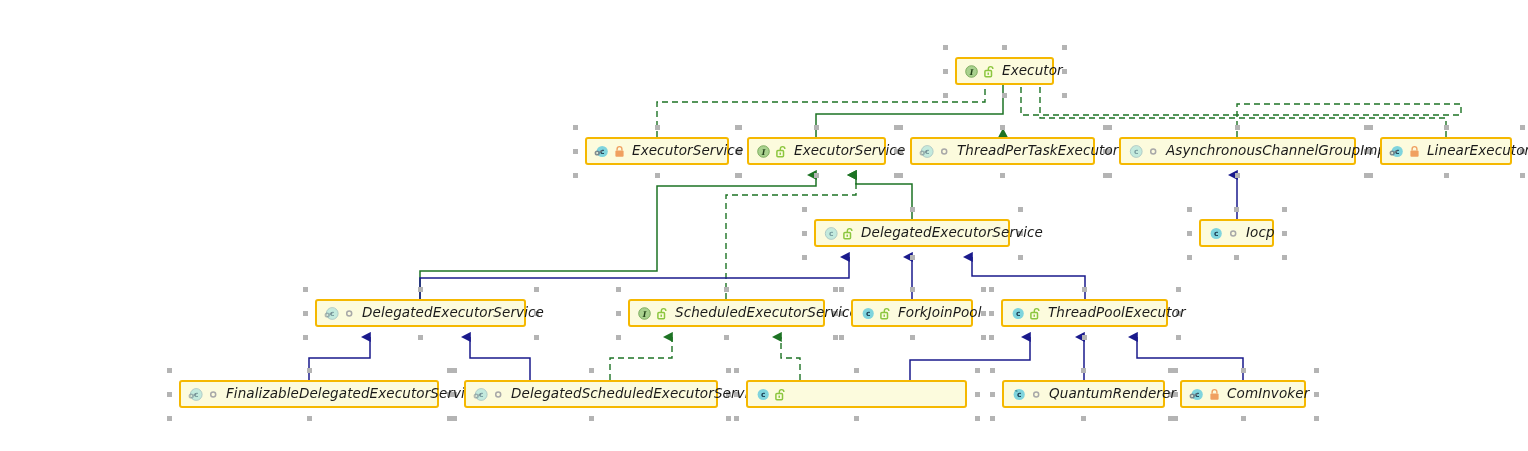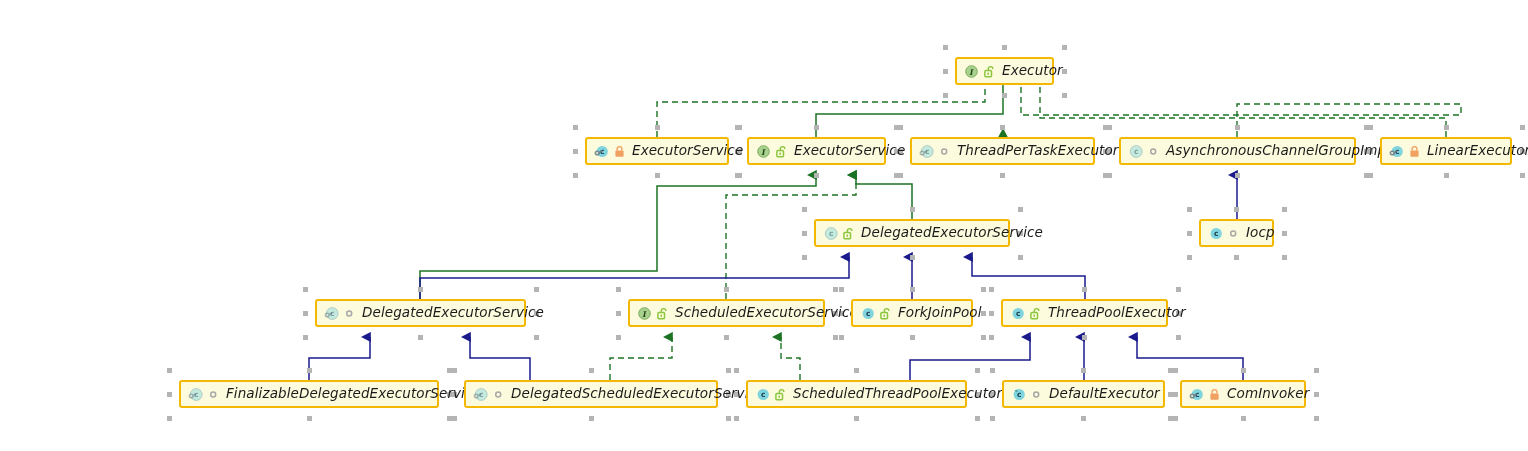--- a/index.html
+++ b/index.html
@@ -512,36 +512,35 @@
             <text x="8.2" y="10.4" font-family="DejaVu Sans, sans-serif" font-size="7.6" font-weight="bold" fill="#1b3d52" text-anchor="middle" opacity="1">c</text>
           </svg>
         </span>
         <span class="vis">
           <svg viewBox="0 0 11 13">
             <path d="M4.3,5.6 V3.9 a2.3,2.3 0 0 1 4.6,0" fill="none" stroke="#8cc63f" stroke-width="1.4"></path>
             <rect x="0.9" y="5.4" width="6.6" height="6.3" rx="1" fill="none" stroke="#8cc63f" stroke-width="1.5"></rect>
             <rect x="3.5" y="7.6" width="1.5" height="2.2" fill="#8cc63f"></rect>
           </svg>
         </span>
-        <span class="lbl">ScheduledThreadPoolExecutor</span>
       </div>
       <div class="node" style="left: 1002px; top: 380px; width: 163px;">
         <span class="ico">
           <svg viewBox="0 0 15 15">
             <circle cx="8.2" cy="7.5" r="5.6" fill="#7fd4dd" opacity="1"></circle>
             <text x="8.2" y="10.4" font-family="DejaVu Sans, sans-serif" font-size="7.6" font-weight="bold" fill="#1b3d52" text-anchor="middle" opacity="1">c</text>
             <path d="M3.6,3.6 q2.1,-1.5 3.2,0.6 q-1.6,1.5 -3.2,-0.6 Z" fill="#3c8f9b" opacity="0.9"></path>
           </svg>
         </span>
         <span class="vis">
           <svg viewBox="0 0 11 13">
             <circle cx="5.2" cy="6.6" r="2.5" fill="none" stroke="#a8a8a8" stroke-width="1.5"></circle>
           </svg>
         </span>
-        <span class="lbl">DefaultExecutor</span>
+        <span class="lbl">QuantumRenderer</span>
       </div>
       <div class="node" style="left: 1180px; top: 380px; width: 126px;">
         <span class="ico">
           <svg viewBox="0 0 15 15">
             <circle cx="8.2" cy="7.5" r="5.6" fill="#7fd4dd" opacity="1"></circle>
             <text x="8.2" y="10.4" font-family="DejaVu Sans, sans-serif" font-size="7.6" font-weight="bold" fill="#1b3d52" text-anchor="middle" opacity="1">c</text>
             <g opacity="0.85" fill="#6e7b84">
               <circle cx="3.2" cy="9.0" r="2.6"></circle>
               <rect x="4.3" y="8.2" width="4.1" height="1.7" transform="rotate(-32 4.3 8.2)"></rect>
               <circle cx="3.2" cy="9.0" r="1.0" fill="#fcfbdd"></circle>

